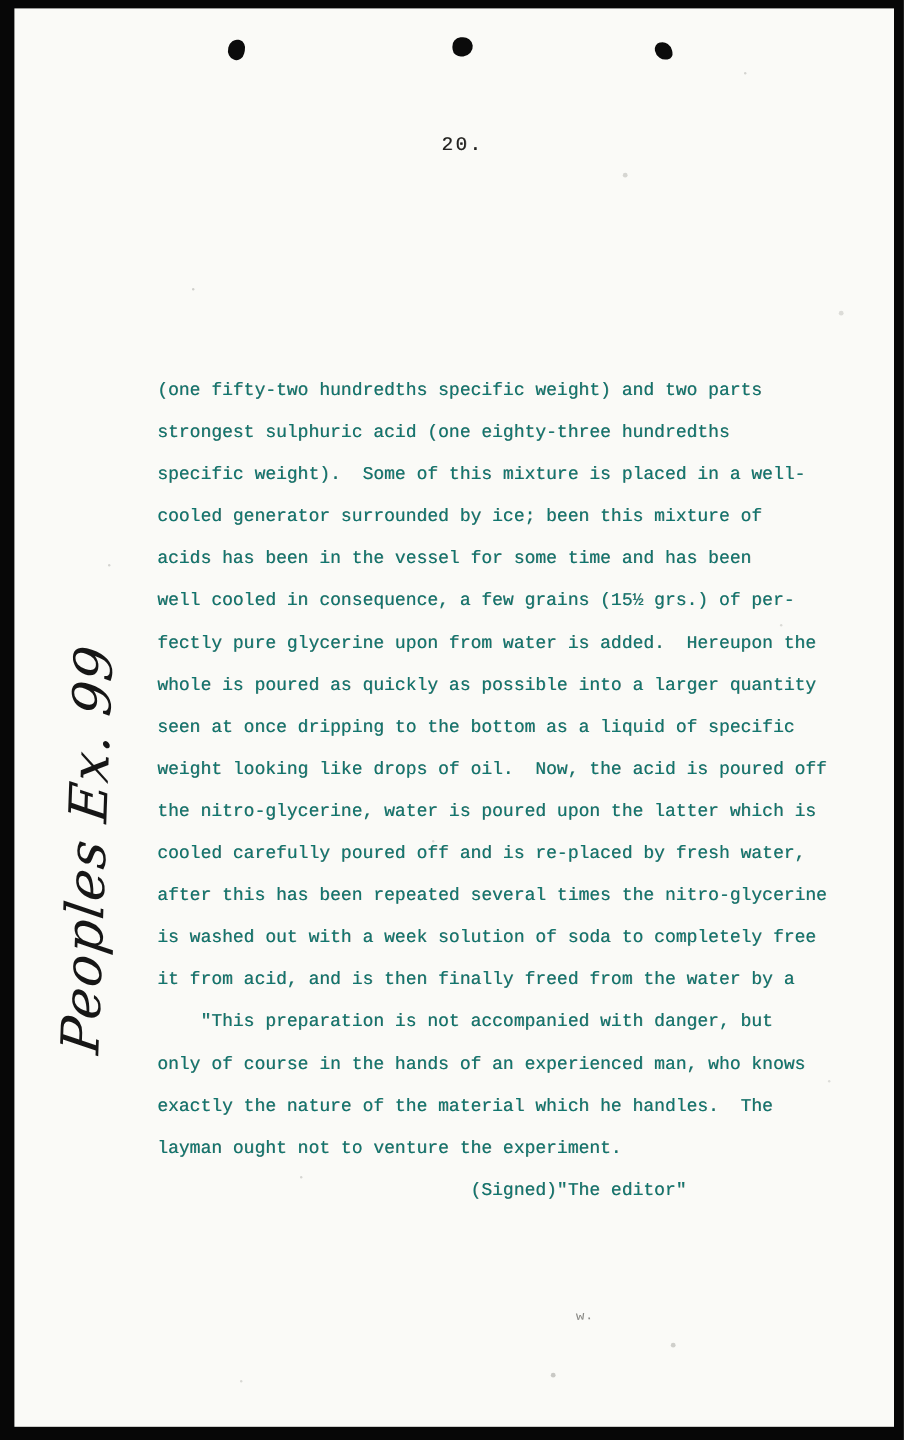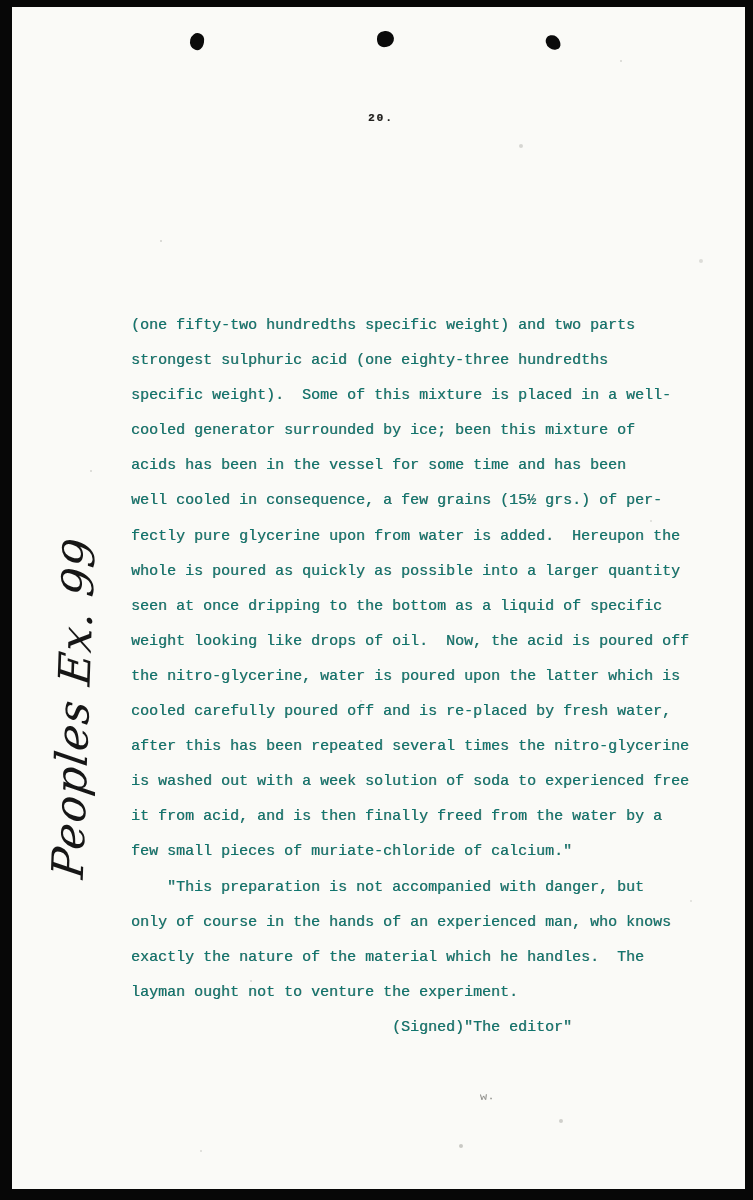--- a/index.html
+++ b/index.html
@@ -19,25 +19,24 @@
   .dot {
     position: absolute;
     background: #0b0b0b;
   }
   .dot-1 { left: 190px; top: 33px; width: 14px; height: 17px; border-radius: 52% 48% 45% 55%; transform: rotate(14deg); }
   .dot-2 { left: 377px; top: 31px; width: 17px; height: 16px; border-radius: 48% 52% 55% 45%; transform: rotate(-6deg); }
   .dot-3 { left: 546px; top: 35px; width: 14px; height: 15px; border-radius: 40% 60% 35% 65%; transform: rotate(-12deg); }
   .page-number {
     position: absolute;
     left: 368px; top: 112px;
-    font-size: 11px;
+    font-size: 16px;
     letter-spacing: 2px;
     color: #232220;
     text-shadow: 0.4px 0.2px 0 rgba(35,34,32,0.55);
-    font-weight: bold;
   }
   .typed-block {
     position: absolute;
     left: 131px; top: 308px;
     width: 600px;
     color: #0f766e;
     font-size: 15px;
     text-shadow: 0.4px 0.2px 0 rgba(38,37,33,0.5);
   }
   .typed-line {
@@ -105,23 +104,22 @@
     <div class="typed-line">cooled generator surrounded by ice; been this mixture of</div>
     <div class="typed-line">acids has been in the vessel for some time and has been</div>
     <div class="typed-line">well cooled in consequence, a few grains (15½ grs.) of per-</div>
     <div class="typed-line">fectly pure glycerine upon from water is added.  Hereupon the</div>
     <div class="typed-line">whole is poured as quickly as possible into a larger quantity</div>
     <div class="typed-line">seen at once dripping to the bottom as a liquid of specific</div>
     <div class="typed-line">weight looking like drops of oil.  Now, the acid is poured off</div>
     <div class="typed-line">the nitro-glycerine, water is poured upon the latter which is</div>
     <div class="typed-line">cooled carefully poured off and is re-placed by fresh water,</div>
     <div class="typed-line">after this has been repeated several times the nitro-glycerine</div>
-    <div class="typed-line">is washed out with a week solution of soda to experienced free</div>
+    <div class="typed-line">is washed out with a week solution of soda to completely free</div>
     <div class="typed-line">it from acid, and is then finally freed from the water by a</div>
-    <div class="typed-line">few small pieces of muriate-chloride of calcium."</div>
     <div class="typed-line">    "This preparation is not accompanied with danger, but</div>
     <div class="typed-line">only of course in the hands of an experienced man, who knows</div>
     <div class="typed-line">exactly the nature of the material which he handles.  The</div>
     <div class="typed-line">layman ought not to venture the experiment.</div>
     <div class="typed-line">                             (Signed)"The editor"</div>
   </div>
 
   <div class="stray-mark">w.</div>
 
   <div class="specks"></div>

